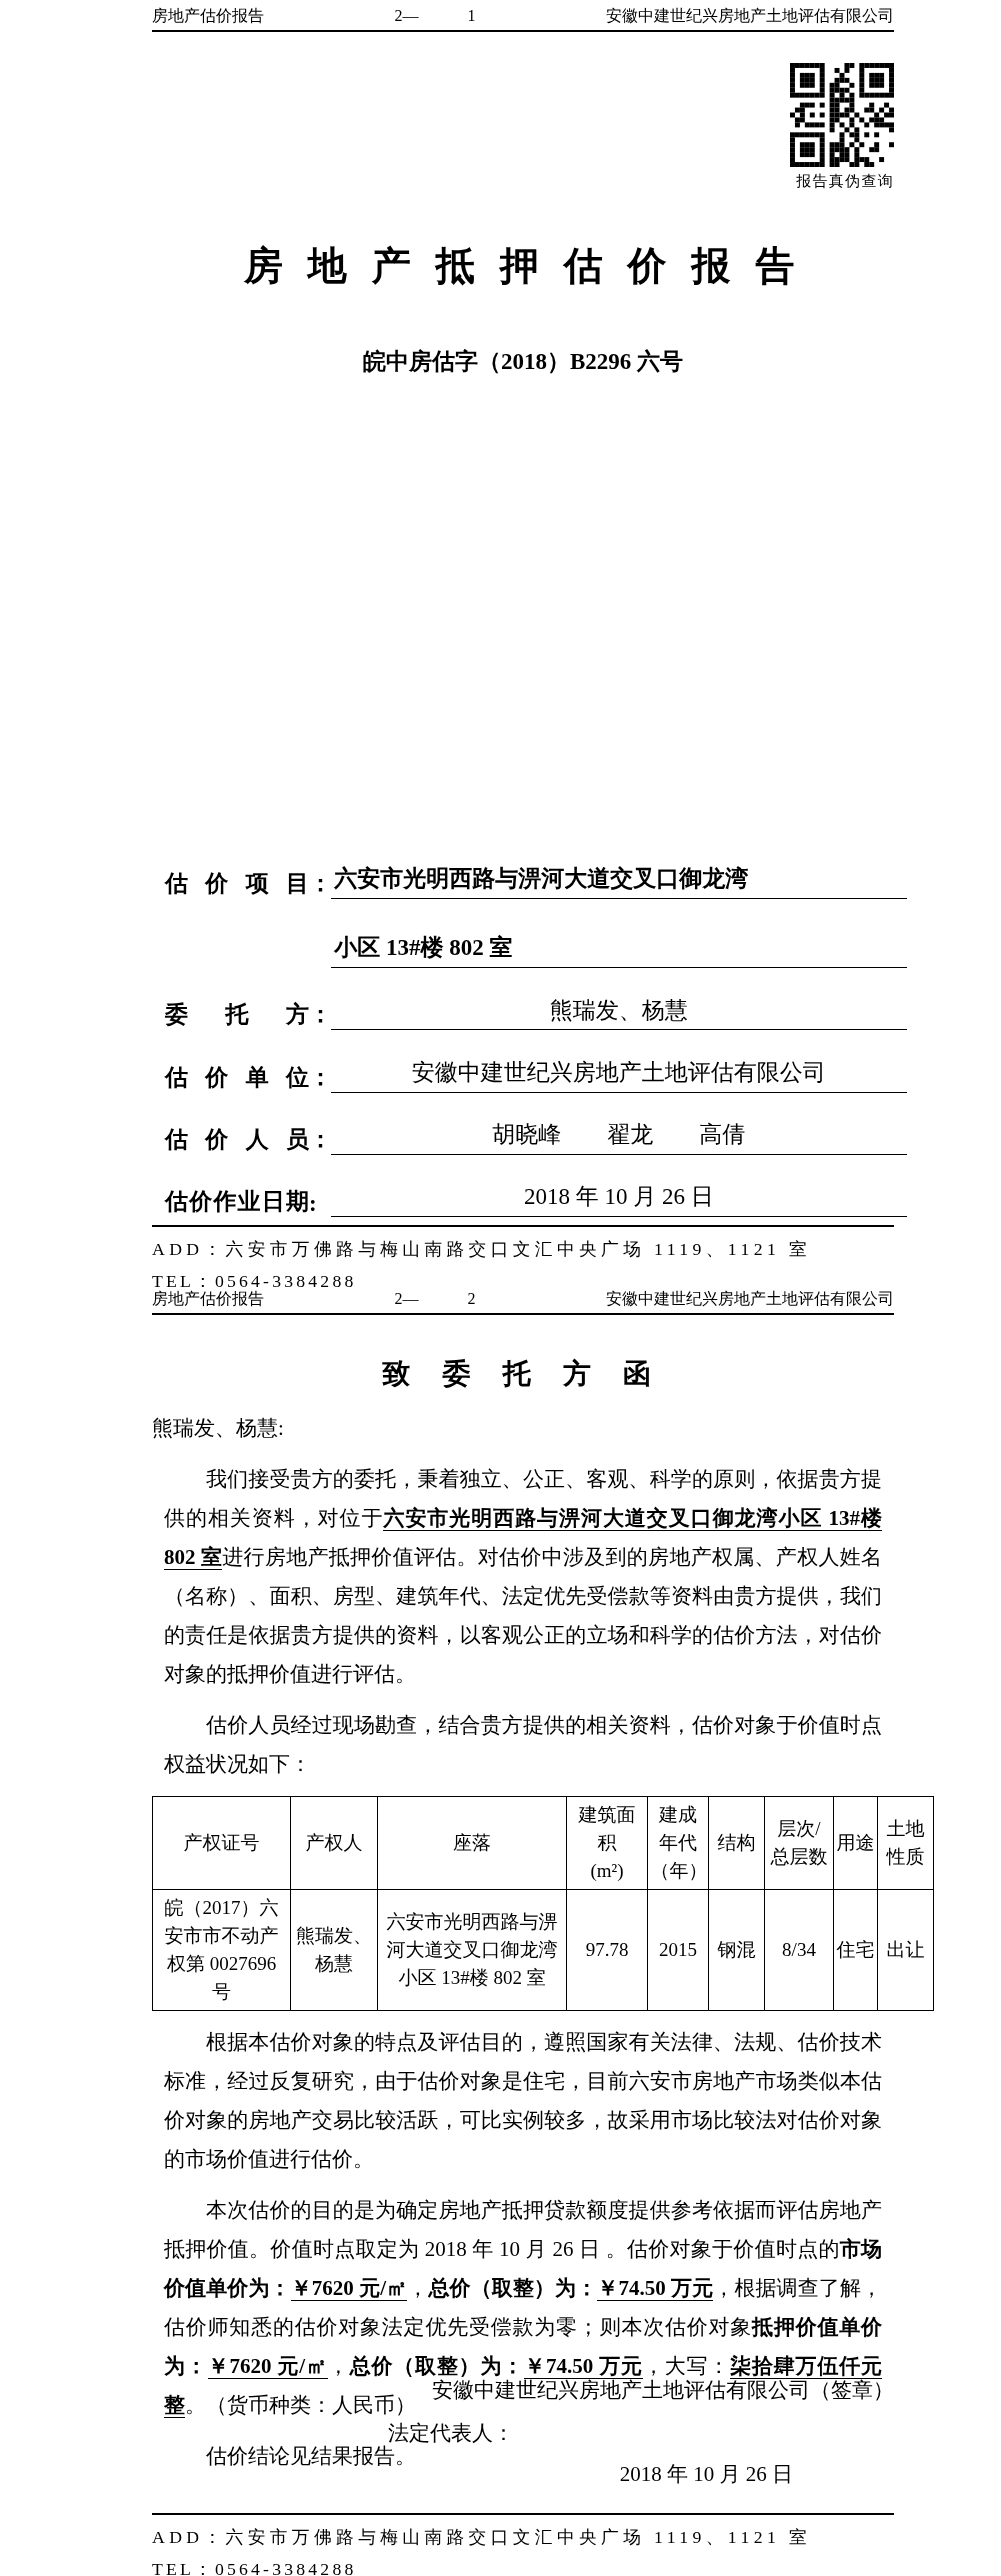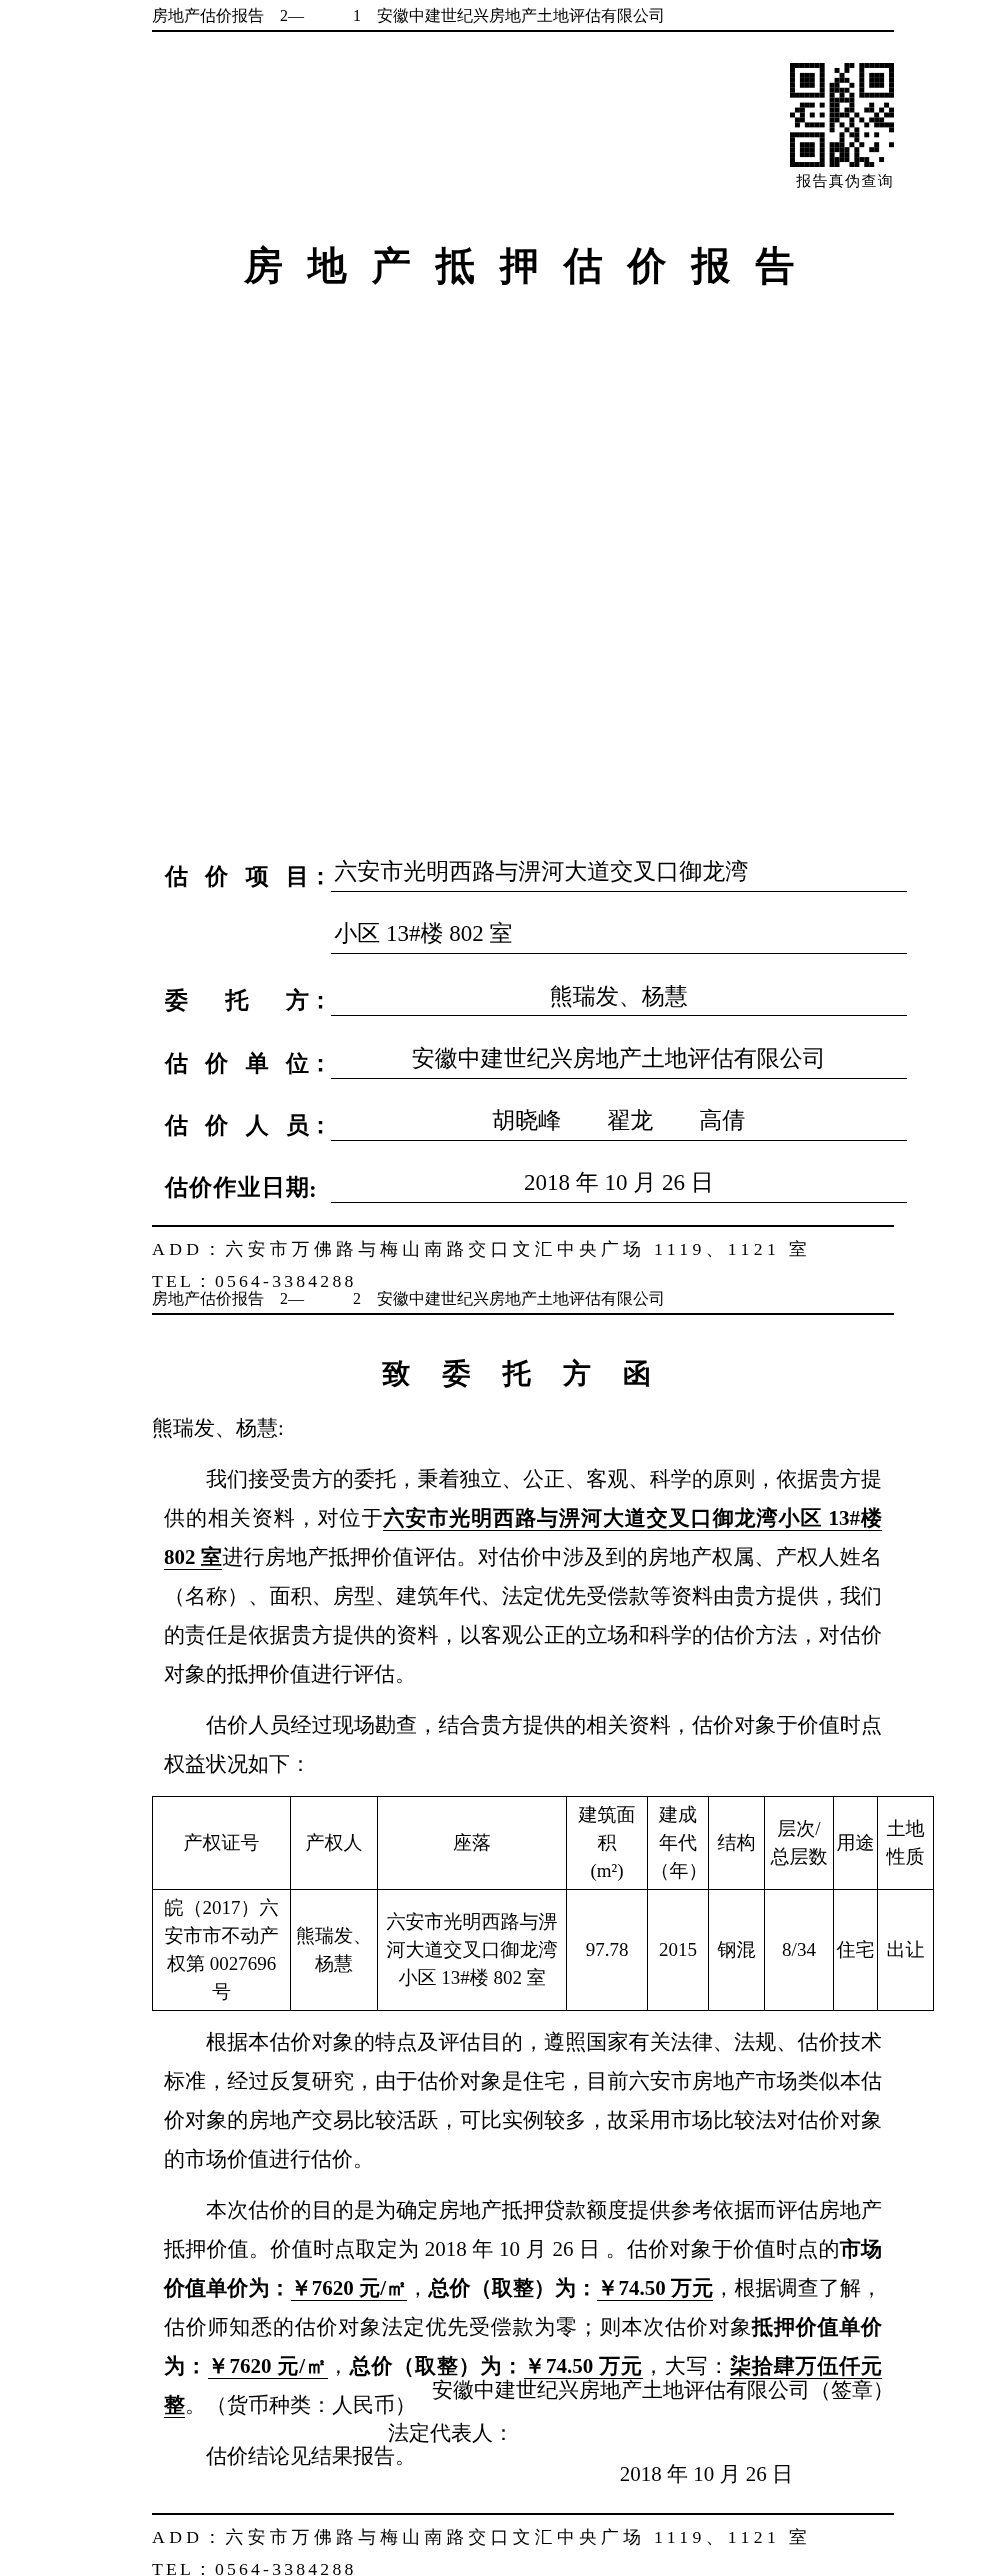--- a/index.html
+++ b/index.html
@@ -8,21 +8,21 @@
     width:1002px;height:2576px;
     margin:0 auto;
     background:#ffffff;
     color:#000;
     font-family:"Liberation Serif","DejaVu Serif",serif;
     overflow:hidden;
   }
   
   .running-header{
     position:absolute;left:152px;width:742px;
-    display:flex;align-items:flex-end;
+    display:flex;justify-content:space-between;align-items:flex-end;
     border-bottom:2.5px solid #000;
     padding-bottom:5px;
     font-size:16px;line-height:19px;gap:16px;
   }
   .rh1{top:6.3px;}
   .rh2{top:1289px;}
   .rh-center{display:flex;gap:49px;}
   
   .qr-block{position:absolute;top:63px;left:790px;width:104px;text-align:right;}
   .qr-block svg{display:block;width:104px;height:104px;}
@@ -37,21 +37,21 @@
     text-align:center;font-size:23px;font-weight:bold;
   }
   
   .cover-form{position:absolute;top:856px;left:165px;width:742px;font-size:23px;}
   .form-row{display:flex;align-items:flex-end;margin-bottom:26.5px;}
   .form-label{width:144px;font-weight:bold;text-align:justify;text-align-last:justify;white-space:nowrap;}
   .form-label.empty{font-weight:normal;}
   .form-colon{width:21.5px;font-weight:bold;}
   .form-value{flex:1;border-bottom:1.9px solid #000;padding:0 3.8px 3.8px 3.8px;min-height:28px;text-align:center;}
   .form-value.left{text-align:left;}
-  .form-value.bold{font-weight:normal;}
+  .form-value.bold{font-weight:bold;margin-top:7px;}
   
   .page-footer{
     position:absolute;left:152px;width:742px;
     border-top:2.5px solid #000;padding-top:10px;font-size:17.7px;
   }
   .pf1{top:1225px;}
   .pf2{top:2513px;}
   .pf-addr{letter-spacing:4.4px;margin-bottom:7.6px;white-space:nowrap;}
   .pf-tel{letter-spacing:3.2px;white-space:nowrap;}
   
@@ -308,20 +308,21 @@
         <rect x="72" y="160" width="8" height="8" fill="#000"></rect>
         <rect x="96" y="160" width="8" height="8" fill="#000"></rect>
         <rect x="104" y="160" width="8" height="8" fill="#000"></rect>
         <rect x="120" y="160" width="8" height="8" fill="#000"></rect>
         <rect x="128" y="160" width="8" height="8" fill="#000"></rect>
       </svg>
     <div class="qr-caption">报告真伪查询</div>
   </div>
 
   <div class="doc-title">房 地 产 抵 押 估 价 报 告</div>
+  <div class="doc-subtitle">皖中房估字（2018）B2296 六号</div>
 
   <div class="cover-form">
     <div class="form-row">
       <span class="form-label">估价项目</span>
       <span class="form-colon">：</span>
       <span class="form-value left bold">六安市光明西路与淠河大道交叉口御龙湾</span>
     </div>
     <div class="form-row">
       <span class="form-label empty"></span>
       <span class="form-colon"></span>

